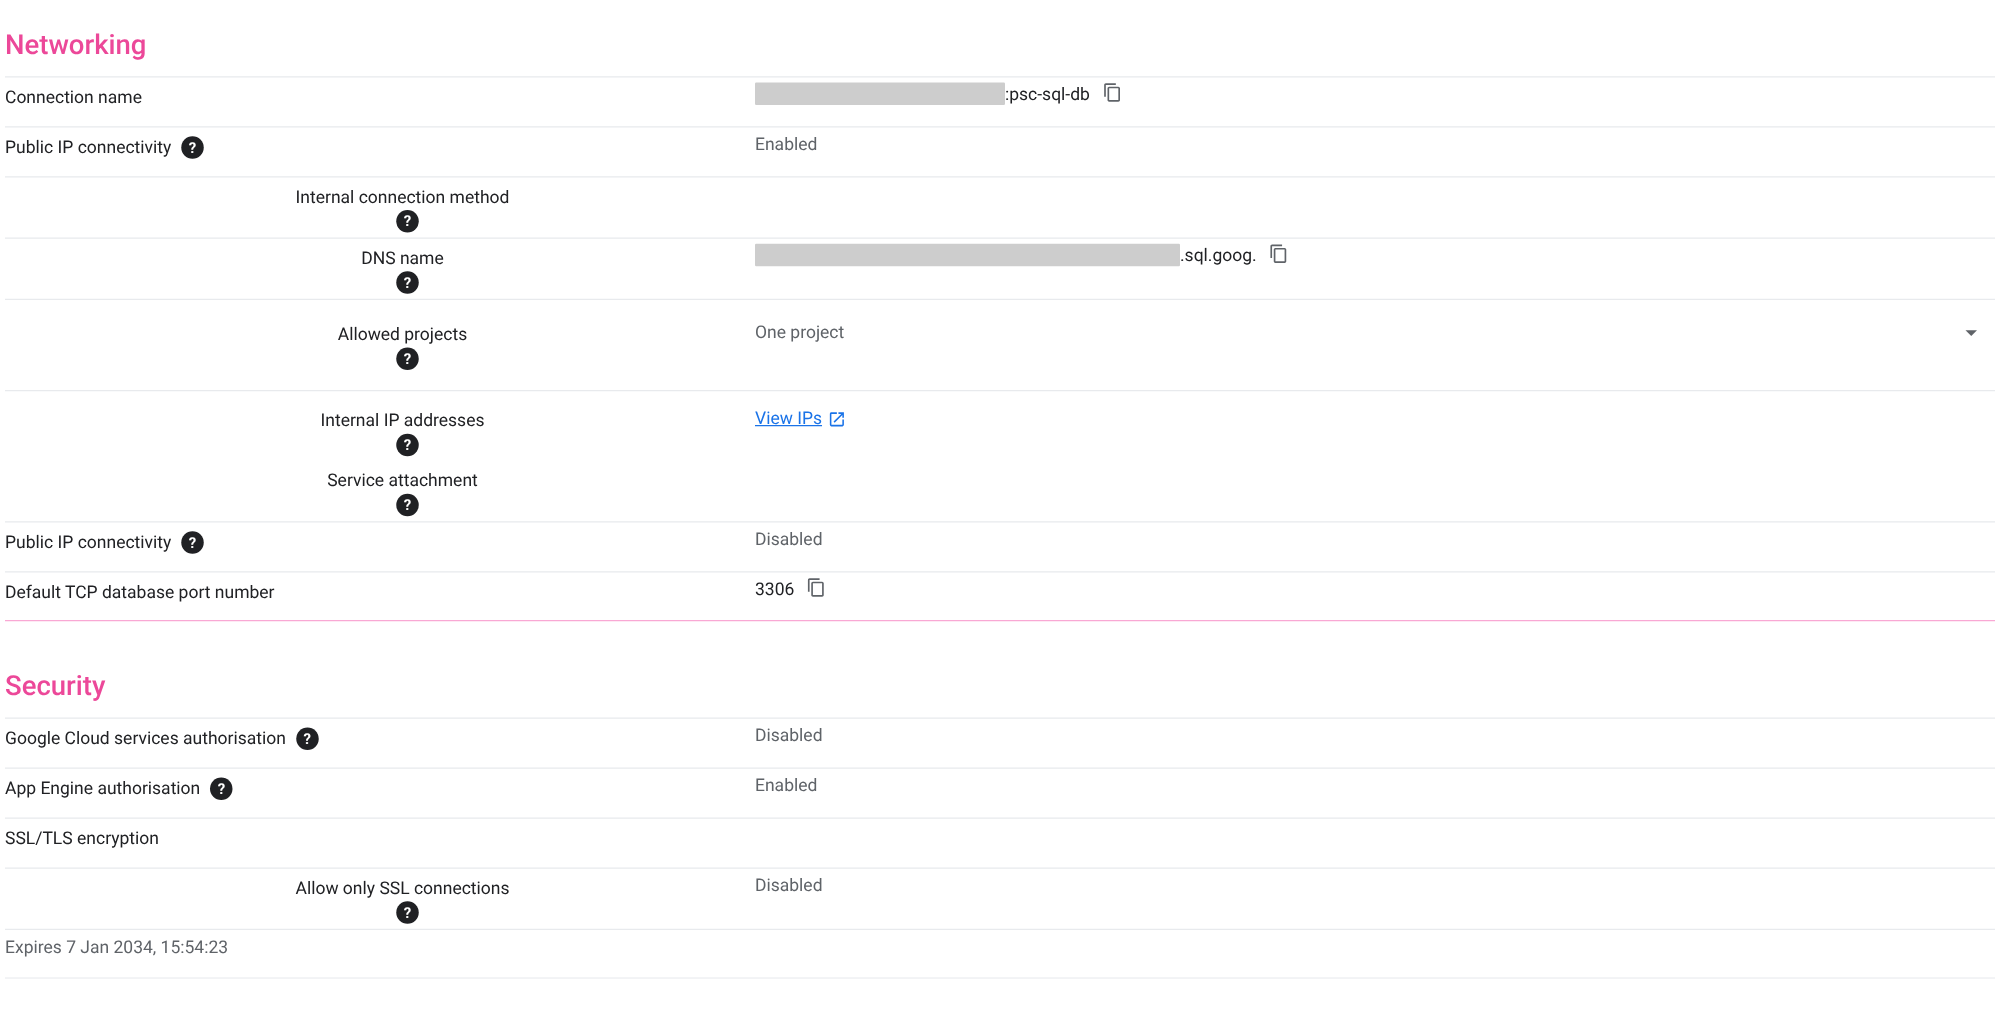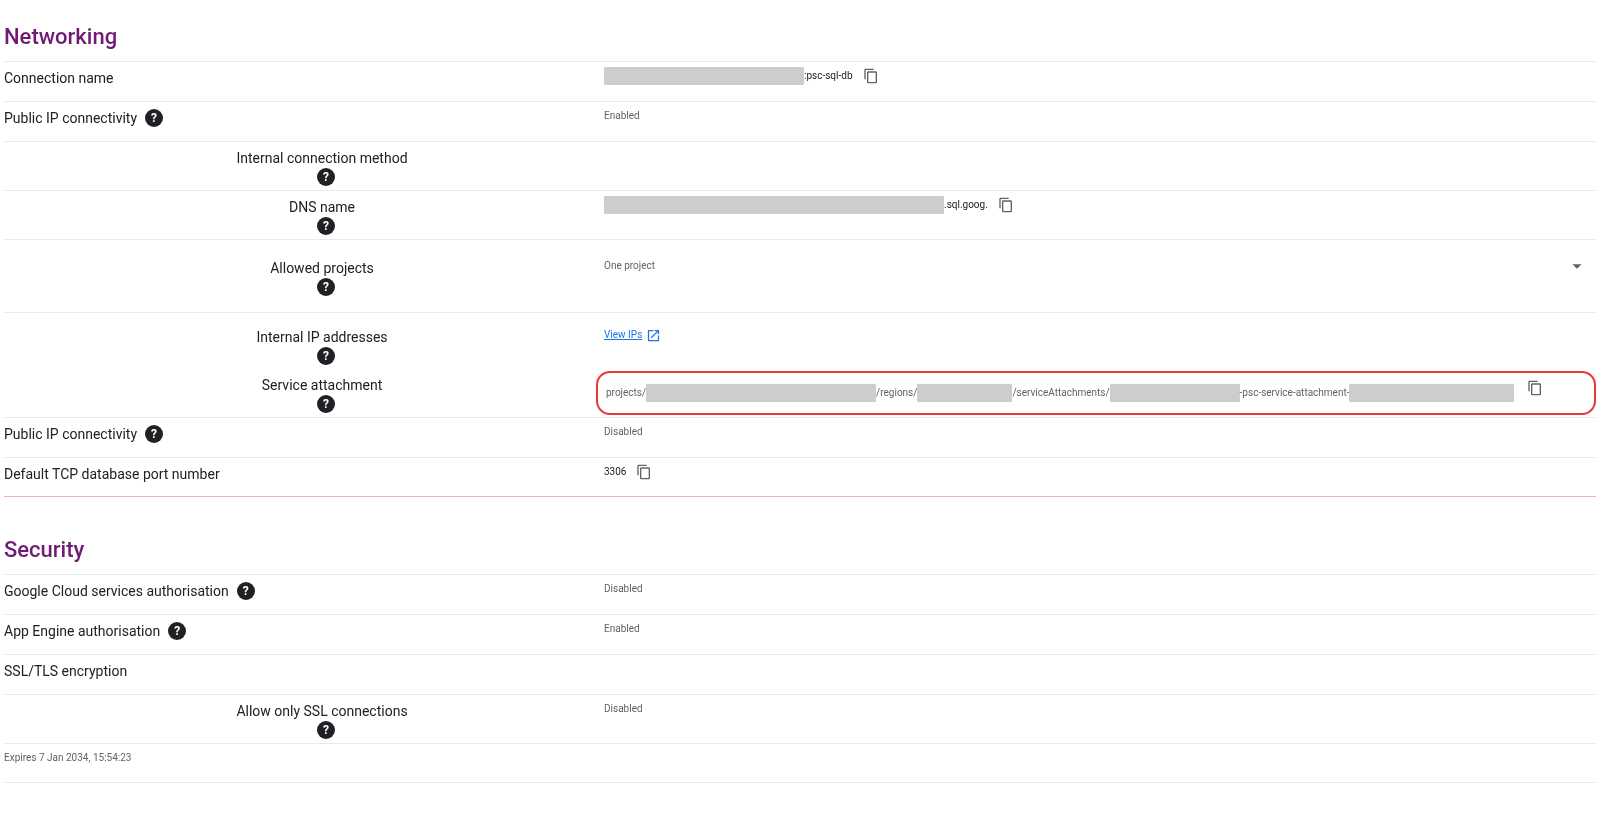--- a/index.html
+++ b/index.html
@@ -7,21 +7,21 @@
     margin: 0;
     padding: 0 4px;
     font-family: Roboto, "Helvetica Neue", Arial, sans-serif;
     font-size: 14px;
     color: #202124;
     background: #fff;
   }
   .section-title {
     font-size: 22px;
     font-weight: 500;
-    color: #701a75;
+    color: #ec4899;
     margin: 24px 0 12px 0;
     padding: 0 0 0 0;
   }
   .row {
     display: flex;
     align-items: flex-start;
     border-top: 1px solid #e8eaed;
     min-height: 40px;
     padding: 4px 0;
   }
@@ -31,25 +31,25 @@
     display: flex;
     align-items: center;
     font-size: 14px;
     color: #202124;
     line-height: 20px;
     padding-top: 2px;
   }
   .label-col.indent { padding-left: 36px; flex-direction: column; }
   .value-col {
     flex: 1 1 auto;
-    font-size: 10px;
+    font-size: 14px;
     color: #5f6368;
     line-height: 20px;
     display: flex;
-    align-items: center;
+    align-items: flex-start;
     flex-wrap: wrap;
     padding-right: 12px;
     position: relative;
   }
   .value-dark { color: #202124; }
   .help-icon {
     display: inline-flex;
     align-items: center;
     justify-content: center;
     width: 18px;
@@ -217,30 +217,20 @@
       </span>
     </a>
   </div>
 </div>
 
 <div class="row" style="border-top:none">
   <div class="label-col indent">
     <span>Service attachment</span>
     <span class="help-icon">?</span>
   </div>
-  <div class="value-col highlight-box" style="padding-left:8px">
-    <div class="sa-value">
-      <span class="sa-seg">projects/</span><span class="redacted" style="width:230px"></span><span class="sa-seg">/regions/</span><span class="redacted" style="width:95px"></span><span class="sa-seg">/serviceAttachments/</span><span class="redacted" style="width:130px"></span><span>-psc-service-attachment-</span><span class="redacted" style="width:165px"></span>
-      <span class="copy-icon">
-        <svg viewBox="0 0 24 24">
-            <use href="#copy-svg"></use>
-          </svg>
-      </span>
-    </div>
-  </div>
 </div>
 
 <div class="row">
   <div class="label-col">
     <span>Public IP connectivity</span>
     <span class="help-icon">?</span>
   </div>
   <div class="value-col">Disabled</div>
 </div>
 

